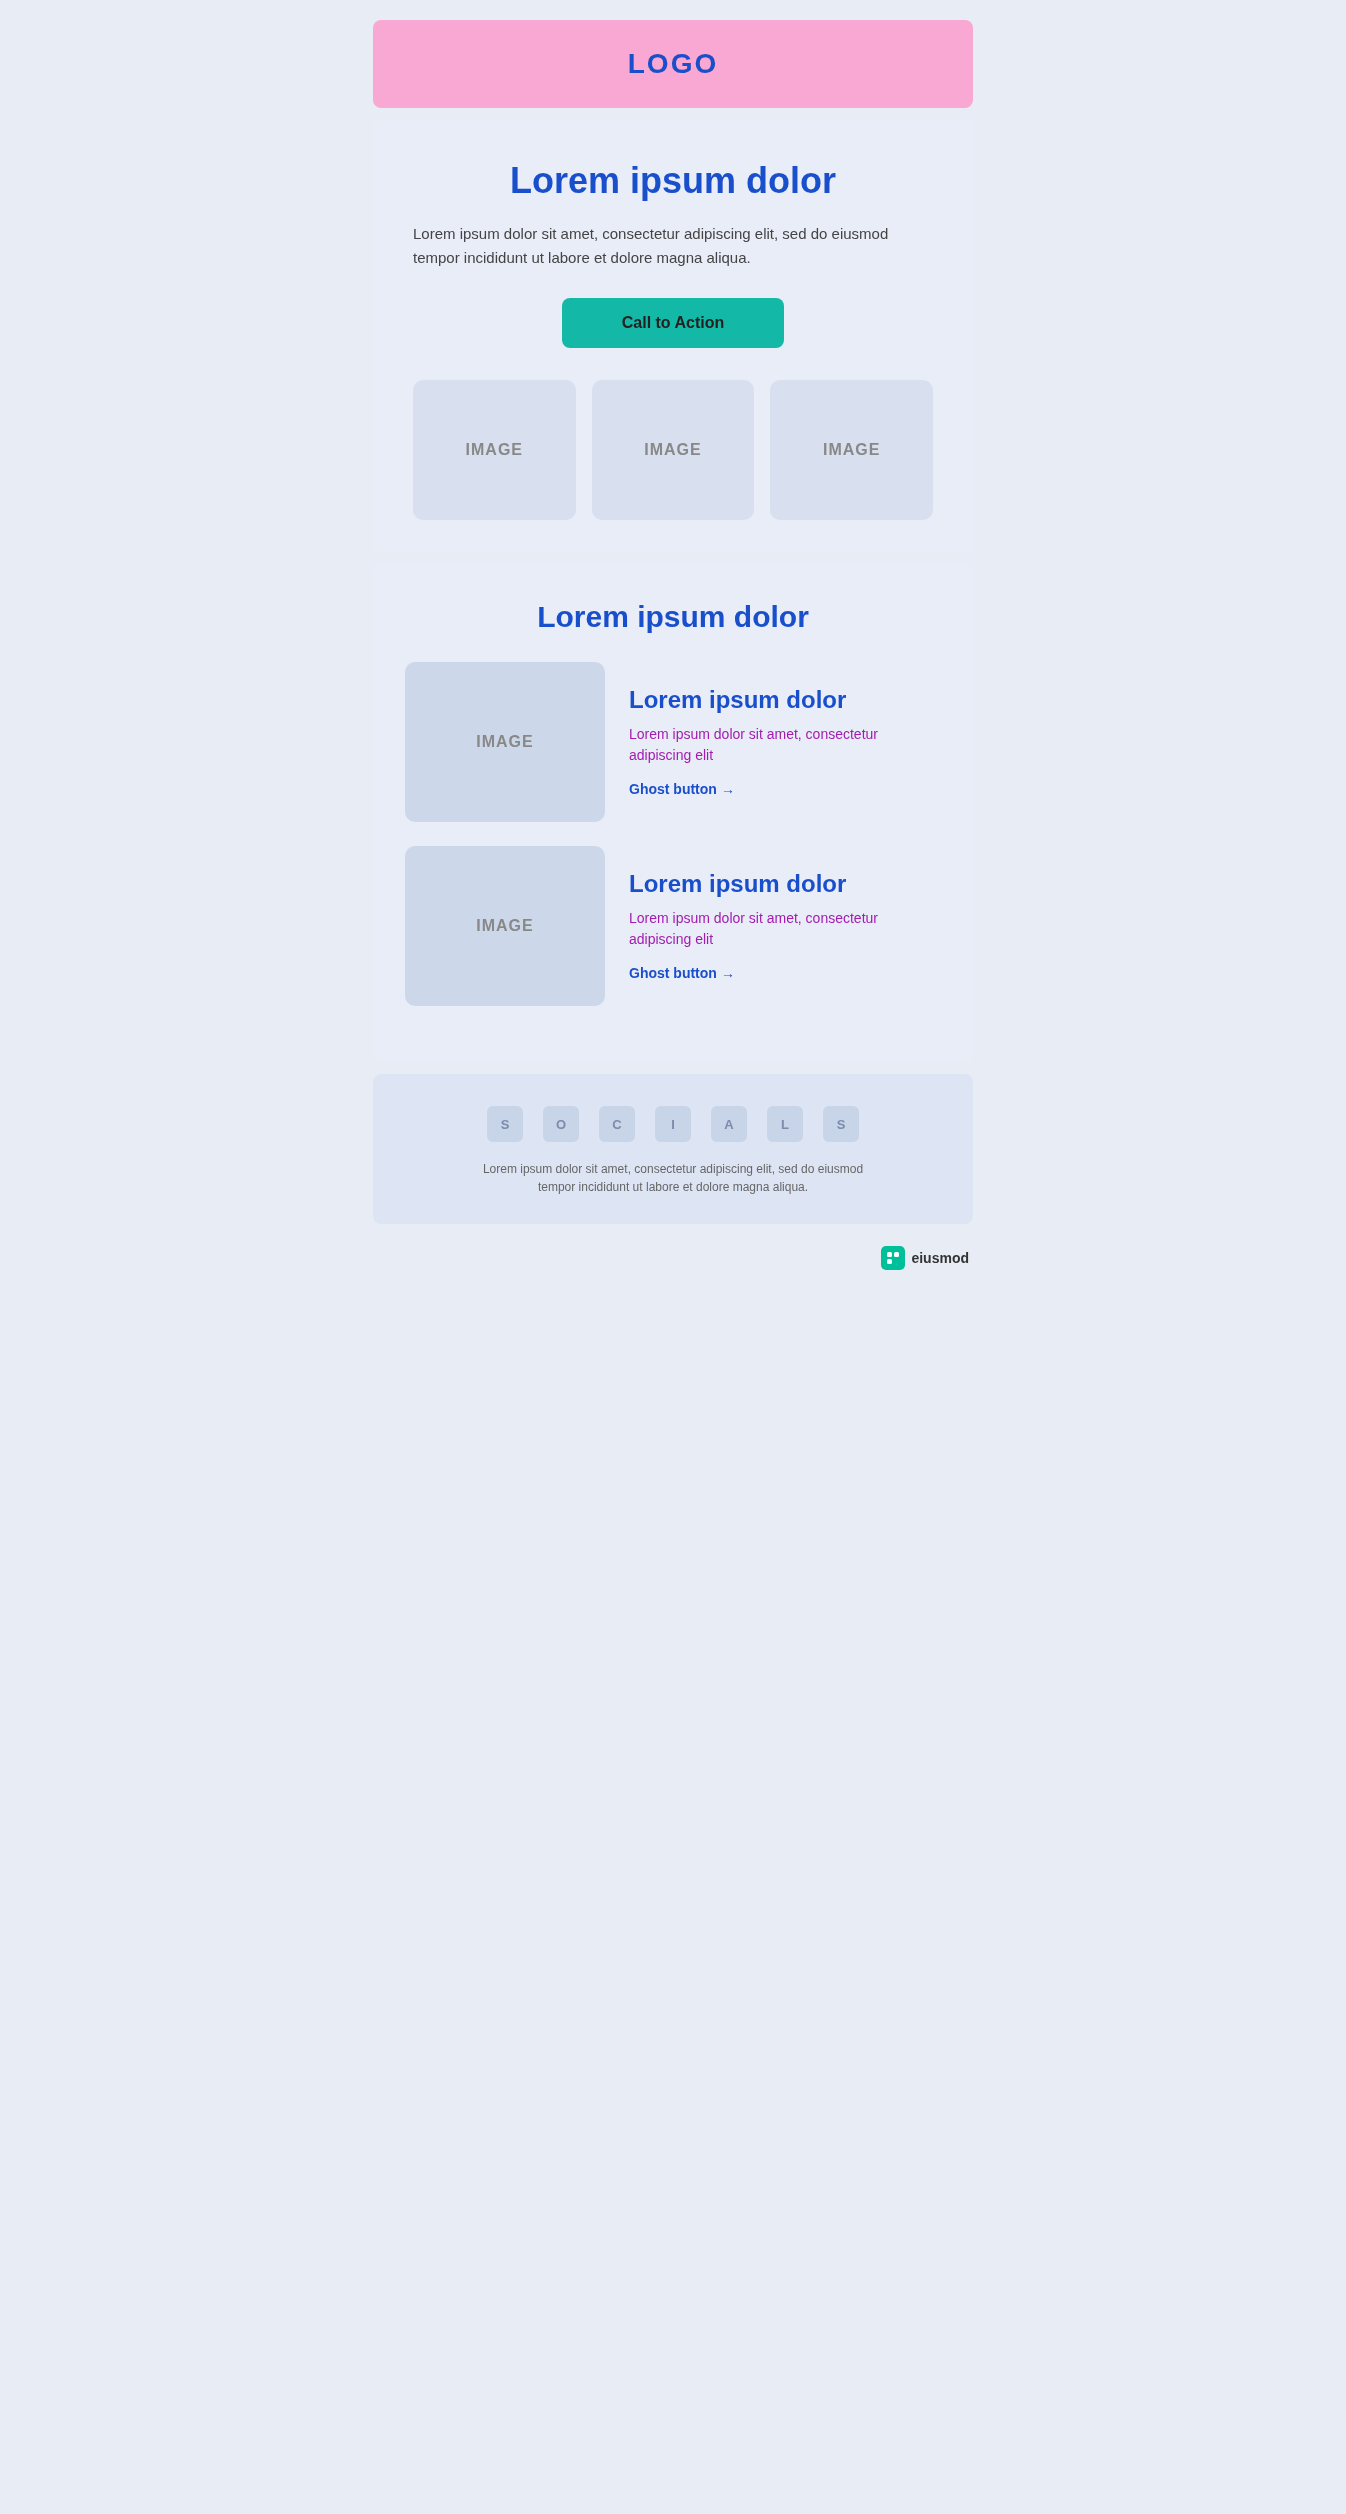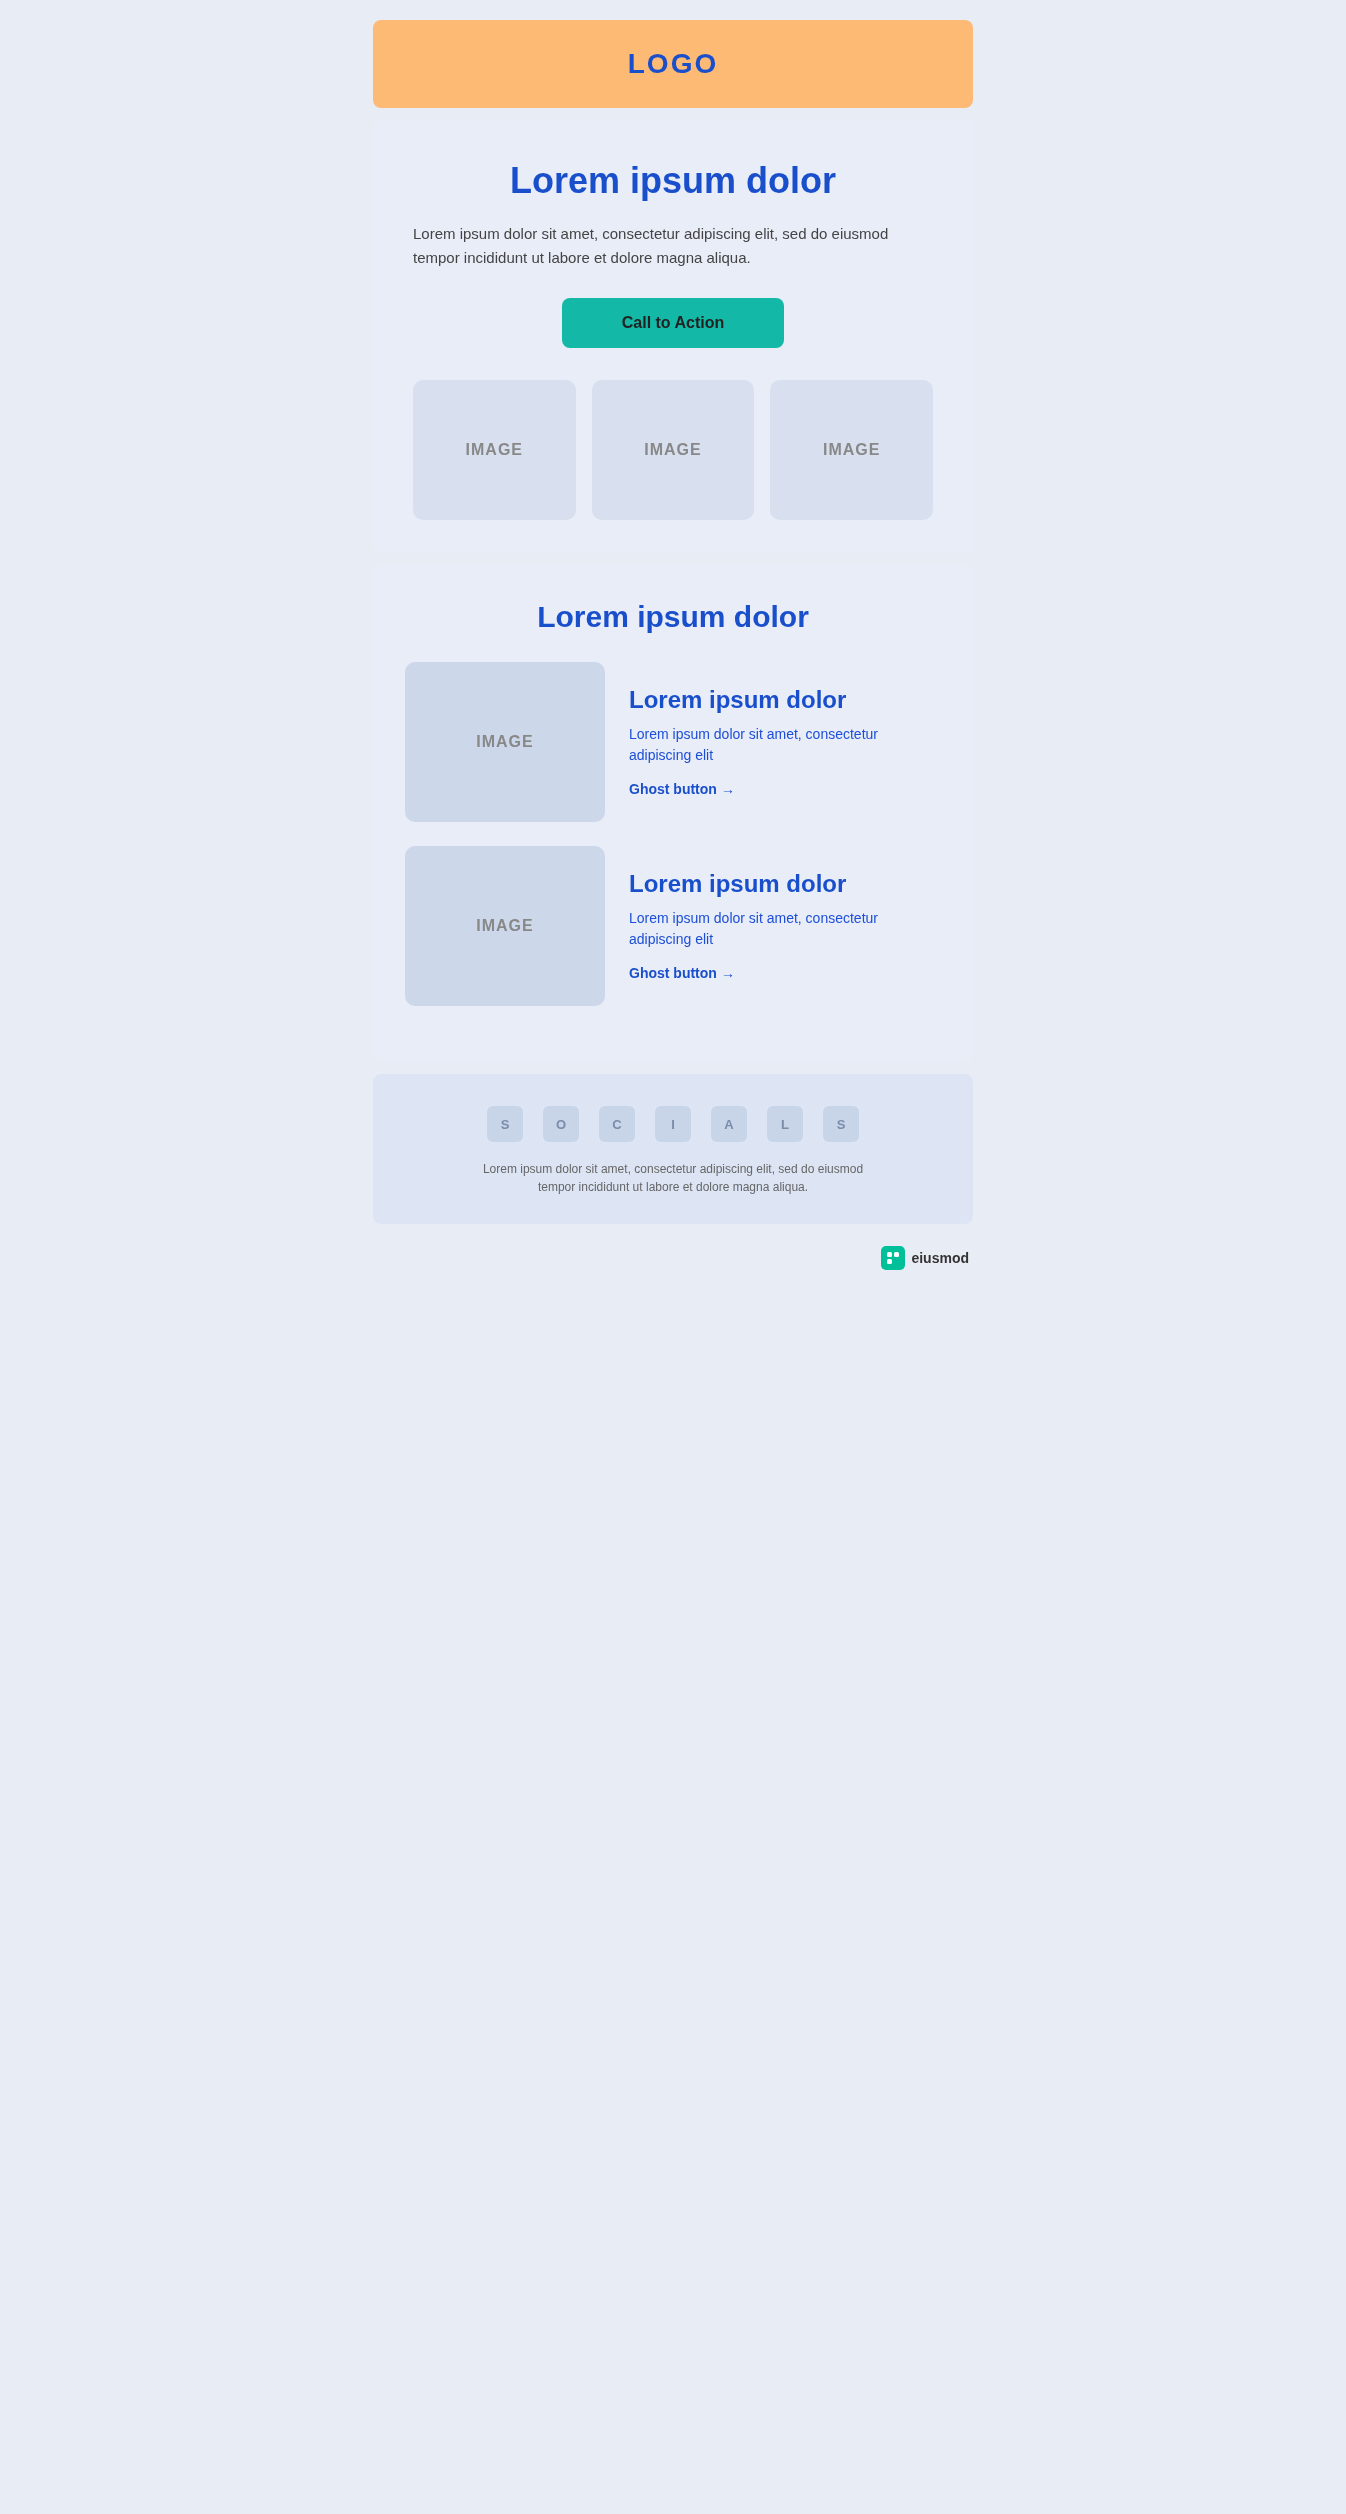--- a/index.html
+++ b/index.html
@@ -13,21 +13,21 @@
     }
     .page-wrapper {
       width: 600px;
       display: flex;
       flex-direction: column;
       gap: 12px;
     }
 
     
     .logo-section {
-      background: #fdba74;
+      background: #f9a8d4;
       border-radius: 8px;
       padding: 28px 20px;
       text-align: center;
     }
     .logo-text {
       font-size: 28px;
       font-weight: 800;
       color: #1a4fcc;
       letter-spacing: 2px;
     }
@@ -124,21 +124,21 @@
       flex: 1;
     }
     .card-heading {
       font-size: 24px;
       font-weight: 700;
       color: #1a4fcc;
       margin-bottom: 10px;
     }
     .card-body {
       font-size: 14px;
-      color: #1d4ed8;
+      color: #a21caf;
       line-height: 1.5;
       margin-bottom: 14px;
     }
     .ghost-button {
       font-size: 14px;
       font-weight: 700;
       color: #1a4fcc;
       background: none;
       border: none;
       cursor: pointer;

